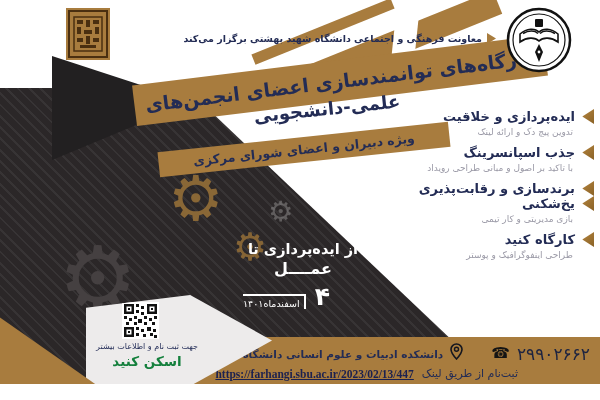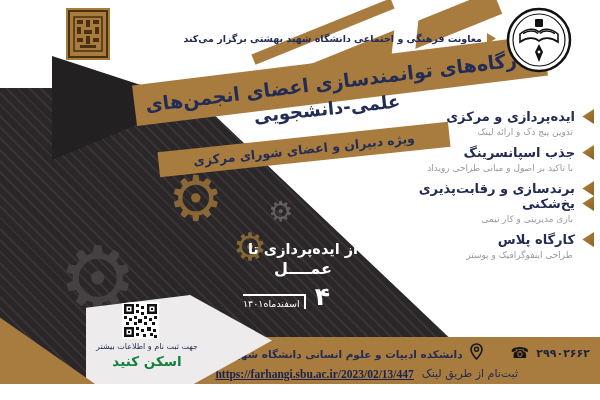--- a/index.html
+++ b/index.html
@@ -58,21 +58,21 @@
   .slogan-l2{font-size:16px;font-weight:bold;letter-spacing:1px;margin-top:2px;}
   .date-row{position:absolute;left:243px;top:285px;z-index:4;display:flex;direction:rtl;align-items:flex-end;gap:0;}
   .date-day{color:#fff;font-size:25px;font-weight:bold;line-height:.95;}
   .date-month{color:#fff;font-size:9.5px;border-top:2px solid #fff;border-right:2px solid #fff;padding:2px 4px 0 0;margin-right:9px;white-space:nowrap;}
   
   .bottom-bar{
     position:absolute;left:138px;top:337px;width:462px;height:47px;z-index:6;background:#a87c3e;
     box-sizing:border-box;padding:6px 10px 0 6px;
   }
   .bar-row1{display:flex;direction:rtl;align-items:center;gap:7px;}
-  .bar-phone{color:#1c2340;font-size:11px;font-weight:bold;letter-spacing:1px;}
+  .bar-phone{color:#1c2340;font-size:17px;font-weight:normal;letter-spacing:1px;}
   .phone-glyph{color:#141414;font-size:15px;line-height:1;margin-left:6px;}
   .bar-spacer{width:8px;}
   .bar-location{color:#232c55;font-size:10.5px;font-weight:bold;white-space:nowrap;}
   .bar-row2{display:flex;direction:rtl;align-items:center;gap:8px;margin-top:3px;padding-right:72px;}
   .bar-register{color:#232c55;font-size:11px;font-weight:normal;white-space:nowrap;}
   .bar-url{
     direction:ltr;color:#1b2150;font-size:11.5px;font-weight:bold;text-decoration:underline;
     font-family:"Liberation Serif","DejaVu Serif",serif;white-space:nowrap;
   }
   
@@ -153,21 +153,21 @@
   </div>
   <div class="title-line2">علمی-دانشجویی</div>
   <div class="band band-audience">
     <span class="audience-text">ویژه دبیران و اعضای شورای مرکزی</span>
   </div>
 
   <div class="list">
     <div class="w-item">
       <div class="w-head">
           <span class="w-marker"></span>
-        <span class="w-title">ایده‌پردازی و مرکزی</span>
+        <span class="w-title">ایده‌پردازی و خلاقیت</span>
         </div>
       <div class="w-sub">تدوین پیچ دک و ارائه لینک</div>
     </div>
     <div class="w-item">
       <div class="w-head">
           <span class="w-marker"></span>
         <span class="w-title">جذب اسپانسرینگ</span>
         </div>
       <div class="w-sub">با تاکید بر اصول و مبانی طراحی رویداد</div>
     </div>
@@ -180,21 +180,21 @@
     <div class="w-item">
       <div class="w-head">
           <span class="w-marker"></span>
         <span class="w-title">یخ‌شکنی</span>
         </div>
       <div class="w-sub">بازی مدیریتی و کار تیمی</div>
     </div>
     <div class="w-item">
       <div class="w-head">
           <span class="w-marker"></span>
-        <span class="w-title">کارگاه پلاس</span>
+        <span class="w-title">کارگاه کنید</span>
         </div>
       <div class="w-sub">طراحی اینفوگرافیک و پوستر</div>
     </div>
   </div>
 
   <div class="slogan">
     <div class="slogan-l1">از ایده‌پردازی تا</div>
     <div class="slogan-l2">عمــــل</div>
   </div>
   <div class="date-row">

